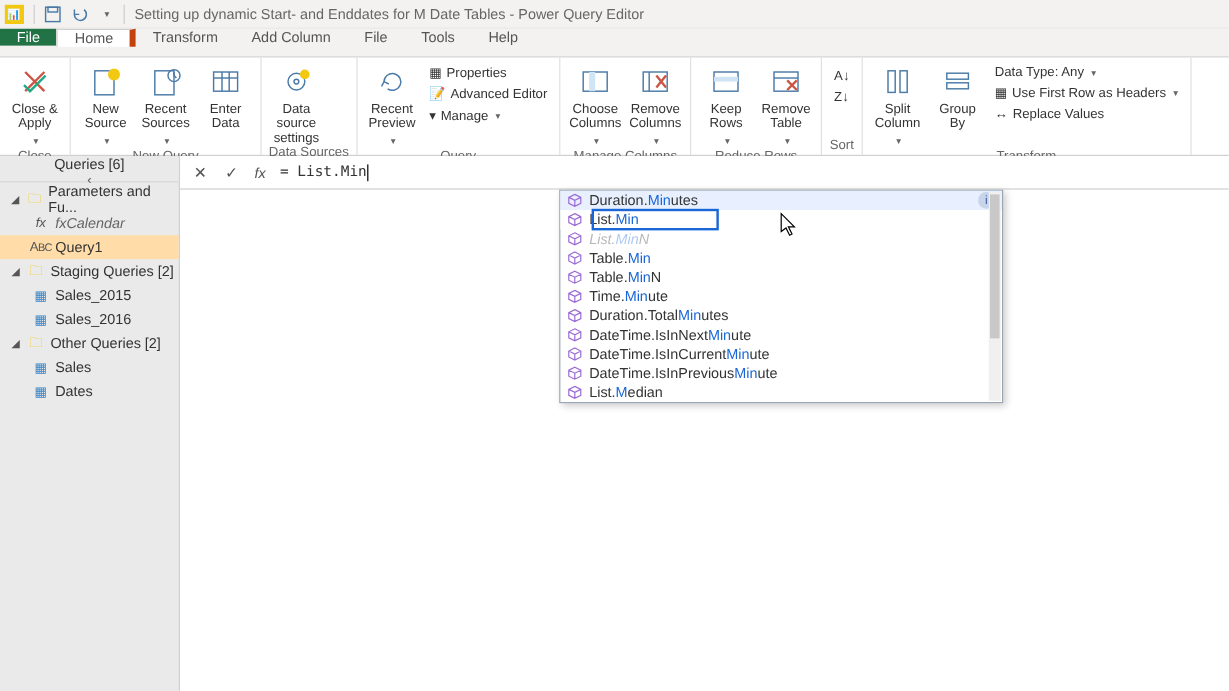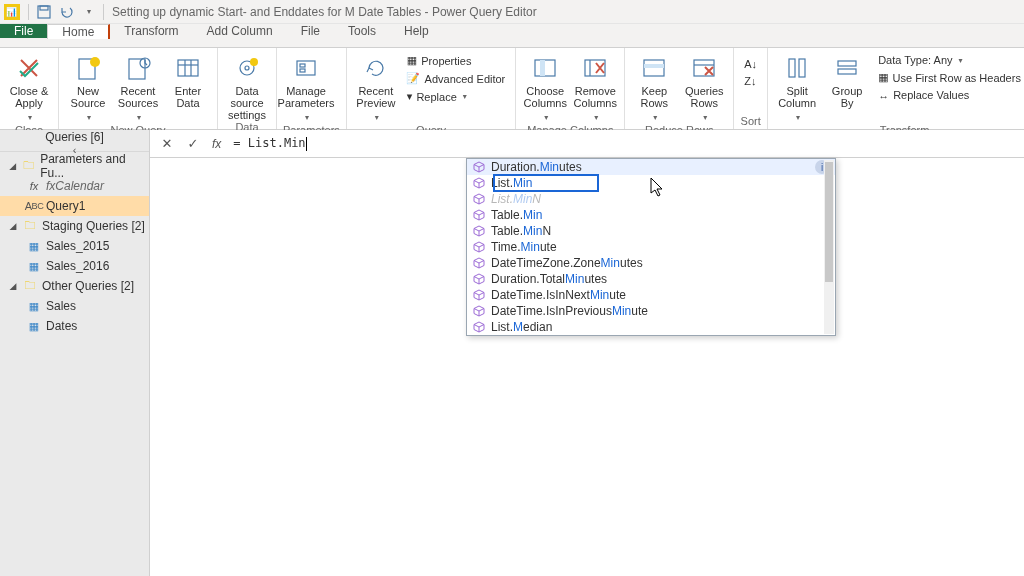--- a/index.html
+++ b/index.html
@@ -9,21 +9,21 @@
 .titlebar { height: 24px; background: #f3f2f1; display: flex; align-items: center; padding: 0 4px; border-bottom: 1px solid #e5e5e5; }
 .titlebar .pbi-icon { width: 16px; height: 16px; background: #f2c811; margin-right: 4px; display:flex; align-items:center; justify-content:center; font-size:9px; font-weight:bold; color:#333;}
 .titlebar .qat-btn { width: 22px; height: 20px; display: flex; align-items: center; justify-content: center; color: #555; }
 .titlebar .divider { width: 1px; height: 16px; background: #ccc; margin: 0 4px; }
 .titlebar .title { font-size: 12px; color: #666; margin-left: 4px; }
 
 
 .ribbon-tabs { height: 24px; background: #f3f2f1; display: flex; align-items: flex-start; border-bottom: 1px solid #d0d0d0; }
 .ribbon-tab { padding: 0 14px; display: flex; align-items: center; font-size: 12px; color: #555; cursor: default; }
 .ribbon-tab.file { background: #217346; color: #fff; }
-.ribbon-tab.active { background: #fff; border-top: 1px solid #d0d0d0; border-left: 1px solid #d0d0d0; border-right: 2px solid #c2410c; margin-bottom: -1px; }
+.ribbon-tab.active { background: #fff; border-top: 1px solid #d0d0d0; border-left: 1px solid #d0d0d0; border-right: 5px solid #c2410c; margin-bottom: -1px; }
 
 
 .ribbon { height: 82px; background: #fff; border-bottom: 1px solid #d0d0d0; display: flex; }
 .group { border-right: 1px solid #e0e0e0; display: flex; flex-direction: column; padding: 2px 6px 0 6px; }
 .group-body { flex: 1; display: flex; align-items: flex-start; gap: 4px; }
 .group-label { font-size: 11px; color: #666; text-align: center; padding-bottom: 2px; }
 .bigbtn { width: 46px; display: flex; flex-direction: column; align-items: center; text-align: center; font-size: 11px; line-height: 12px; padding-top: 4px; gap: 3px; }
 .bigbtn .bicon { width: 28px; height: 28px; display:flex; align-items:center; justify-content:center; color:#217346; }
 .smallcol { display: flex; flex-direction: column; gap: 1px; padding-top: 2px; }
 .smallbtn { display: flex; align-items: center; gap: 4px; font-size: 11px; padding: 2px 4px; white-space: nowrap; }
@@ -170,35 +170,20 @@
               <circle cx="13" cy="13" r="2" class="ico-stroke"></circle>
               <circle cx="20" cy="7" r="4" fill="#f2c811"></circle>
             </svg>
           </div>
         <span>Data source settings</span>
       </div>
     </div>
     <div class="group-label">Data Sources</div>
   </div>
 
-  <div class="group">
-    <div class="group-body">
-      <div class="bigbtn dd">
-        <div class="bicon">
-            <svg width="26" height="26">
-              <rect x="4" y="6" width="18" height="14" class="ico-stroke"></rect>
-              <rect x="7" y="9" width="5" height="3" class="ico-stroke"></rect>
-              <rect x="7" y="14" width="5" height="3" class="ico-stroke"></rect>
-            </svg>
-          </div>
-        <span>Manage Parameters</span>
-      </div>
-    </div>
-    <div class="group-label">Parameters</div>
-  </div>
 
   <div class="group">
     <div class="group-body">
       <div class="bigbtn dd">
         <div class="bicon">
             <svg width="26" height="26">
               <path d="M6 13 A7 7 0 1 1 9 19" class="ico-stroke" fill="none"></path>
               <path d="M4 17 L6 13 L10 15" class="ico-stroke" fill="none"></path>
             </svg>
           </div>
@@ -208,21 +193,21 @@
         <div class="smallbtn">
             <span>▦</span>
             <span>Properties</span>
           </div>
         <div class="smallbtn">
             <span>📝</span>
             <span>Advanced Editor</span>
           </div>
         <div class="smallbtn dd">
             <span>▾</span>
-            <span>Replace</span>
+            <span>Manage</span>
           </div>
       </div>
     </div>
     <div class="group-label">Query</div>
   </div>
 
   <div class="group">
     <div class="group-body">
       <div class="bigbtn dd">
         <div class="bicon">
@@ -259,21 +244,21 @@
         <span>Keep Rows</span>
       </div>
       <div class="bigbtn dd">
         <div class="bicon">
             <svg width="26" height="26">
               <rect x="3" y="5" width="20" height="16" class="ico-stroke"></rect>
               <line x1="3" y1="10" x2="23" y2="10" class="ico-stroke"></line>
               <path d="M14 12 L22 20 M22 12 L14 20" stroke="#c54" stroke-width="2"></path>
             </svg>
           </div>
-        <span>Queries Rows</span>
+        <span>Remove Table</span>
       </div>
     </div>
     <div class="group-label">Reduce Rows</div>
   </div>
 
   <div class="group">
     <div class="group-body">
       <div class="smallcol" style="padding-top:6px">
         <div class="smallbtn">
             <span>A↓</span>
@@ -435,37 +420,37 @@
             </svg>
           </span>
           <span class="fn-name" style="">Time.<b>Min</b>ute</span>
         </div>
         <div class="intelli-row">
           <span class="cube">
             <svg width="12" height="12" viewBox="0 0 12 12">
               <path d="M6 1 L11 3.5 L11 8.5 L6 11 L1 8.5 L1 3.5 Z M1 3.5 L6 6 L11 3.5 M6 6 L6 11" fill="none" stroke="#9c6bd6" stroke-width="1"></path>
             </svg>
           </span>
-          <span class="fn-name" style="">DateTimeZone.Zone<b>Min</b>utes</span>
-        </div>
-        <div class="intelli-row">
-          <span class="cube">
-            <svg width="12" height="12" viewBox="0 0 12 12">
-              <path d="M6 1 L11 3.5 L11 8.5 L6 11 L1 8.5 L1 3.5 Z M1 3.5 L6 6 L11 3.5 M6 6 L6 11" fill="none" stroke="#9c6bd6" stroke-width="1"></path>
-            </svg>
-          </span>
           <span class="fn-name" style="">Duration.Total<b>Min</b>utes</span>
         </div>
         <div class="intelli-row">
           <span class="cube">
             <svg width="12" height="12" viewBox="0 0 12 12">
               <path d="M6 1 L11 3.5 L11 8.5 L6 11 L1 8.5 L1 3.5 Z M1 3.5 L6 6 L11 3.5 M6 6 L6 11" fill="none" stroke="#9c6bd6" stroke-width="1"></path>
             </svg>
           </span>
           <span class="fn-name" style="">DateTime.IsInNext<b>Min</b>ute</span>
+        </div>
+        <div class="intelli-row">
+          <span class="cube">
+            <svg width="12" height="12" viewBox="0 0 12 12">
+              <path d="M6 1 L11 3.5 L11 8.5 L6 11 L1 8.5 L1 3.5 Z M1 3.5 L6 6 L11 3.5 M6 6 L6 11" fill="none" stroke="#9c6bd6" stroke-width="1"></path>
+            </svg>
+          </span>
+          <span class="fn-name" style="">DateTime.IsInCurrent<b>Min</b>ute</span>
         </div>
         <div class="intelli-row">
           <span class="cube">
             <svg width="12" height="12" viewBox="0 0 12 12">
               <path d="M6 1 L11 3.5 L11 8.5 L6 11 L1 8.5 L1 3.5 Z M1 3.5 L6 6 L11 3.5 M6 6 L6 11" fill="none" stroke="#9c6bd6" stroke-width="1"></path>
             </svg>
           </span>
           <span class="fn-name" style="">DateTime.IsInPrevious<b>Min</b>ute</span>
         </div>
         <div class="intelli-row">

